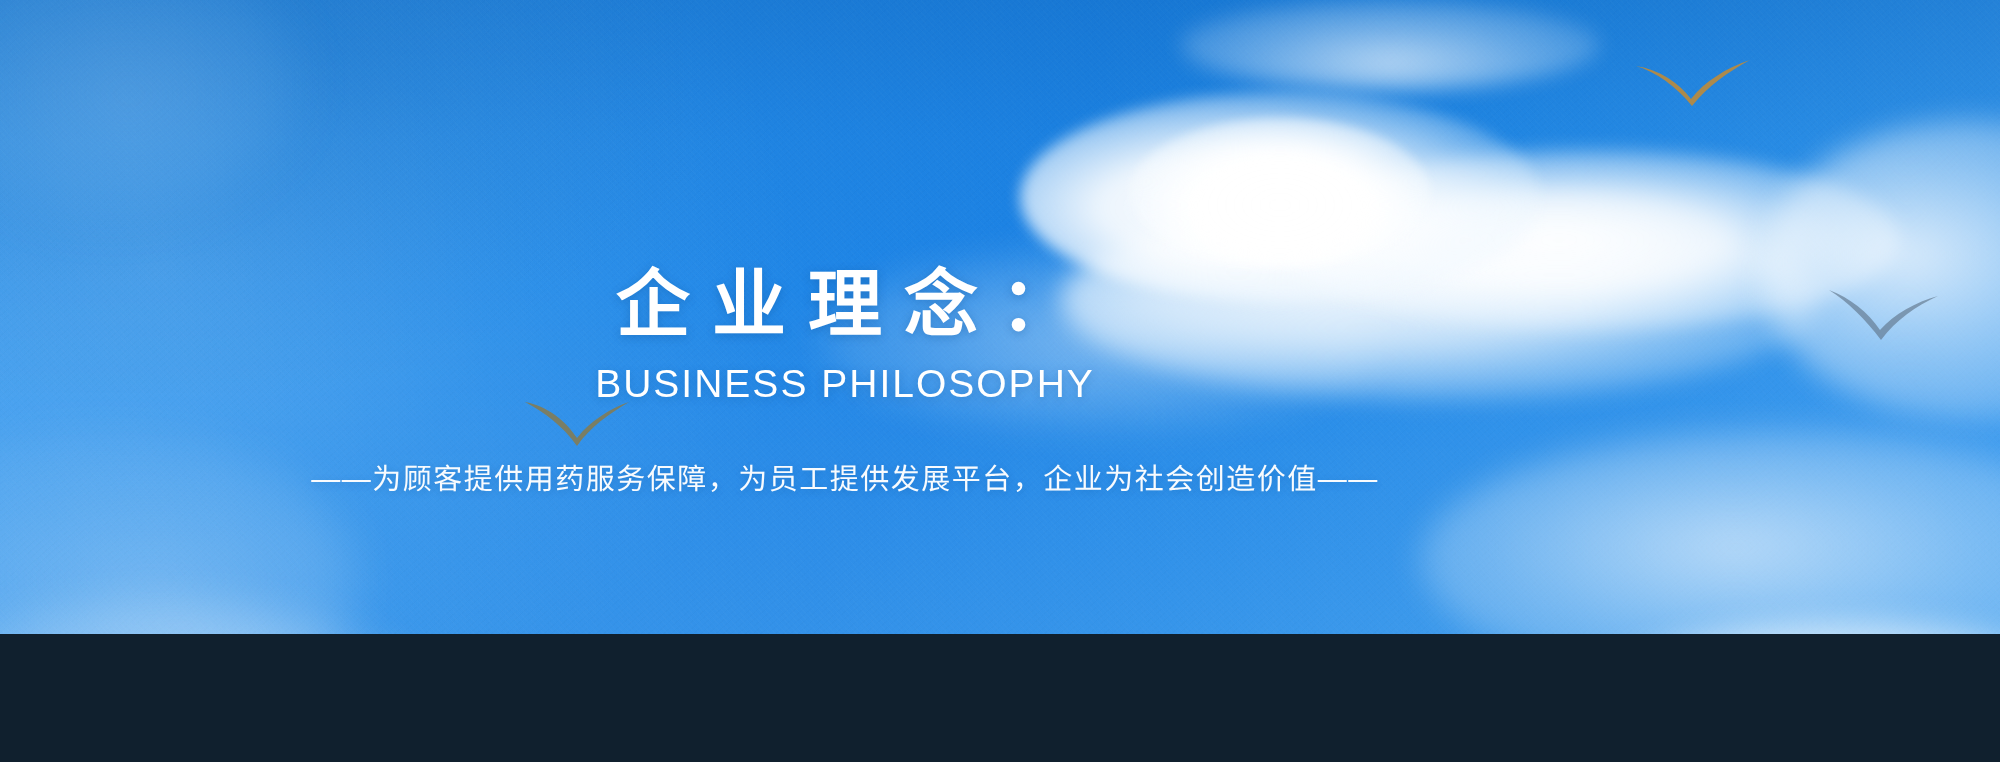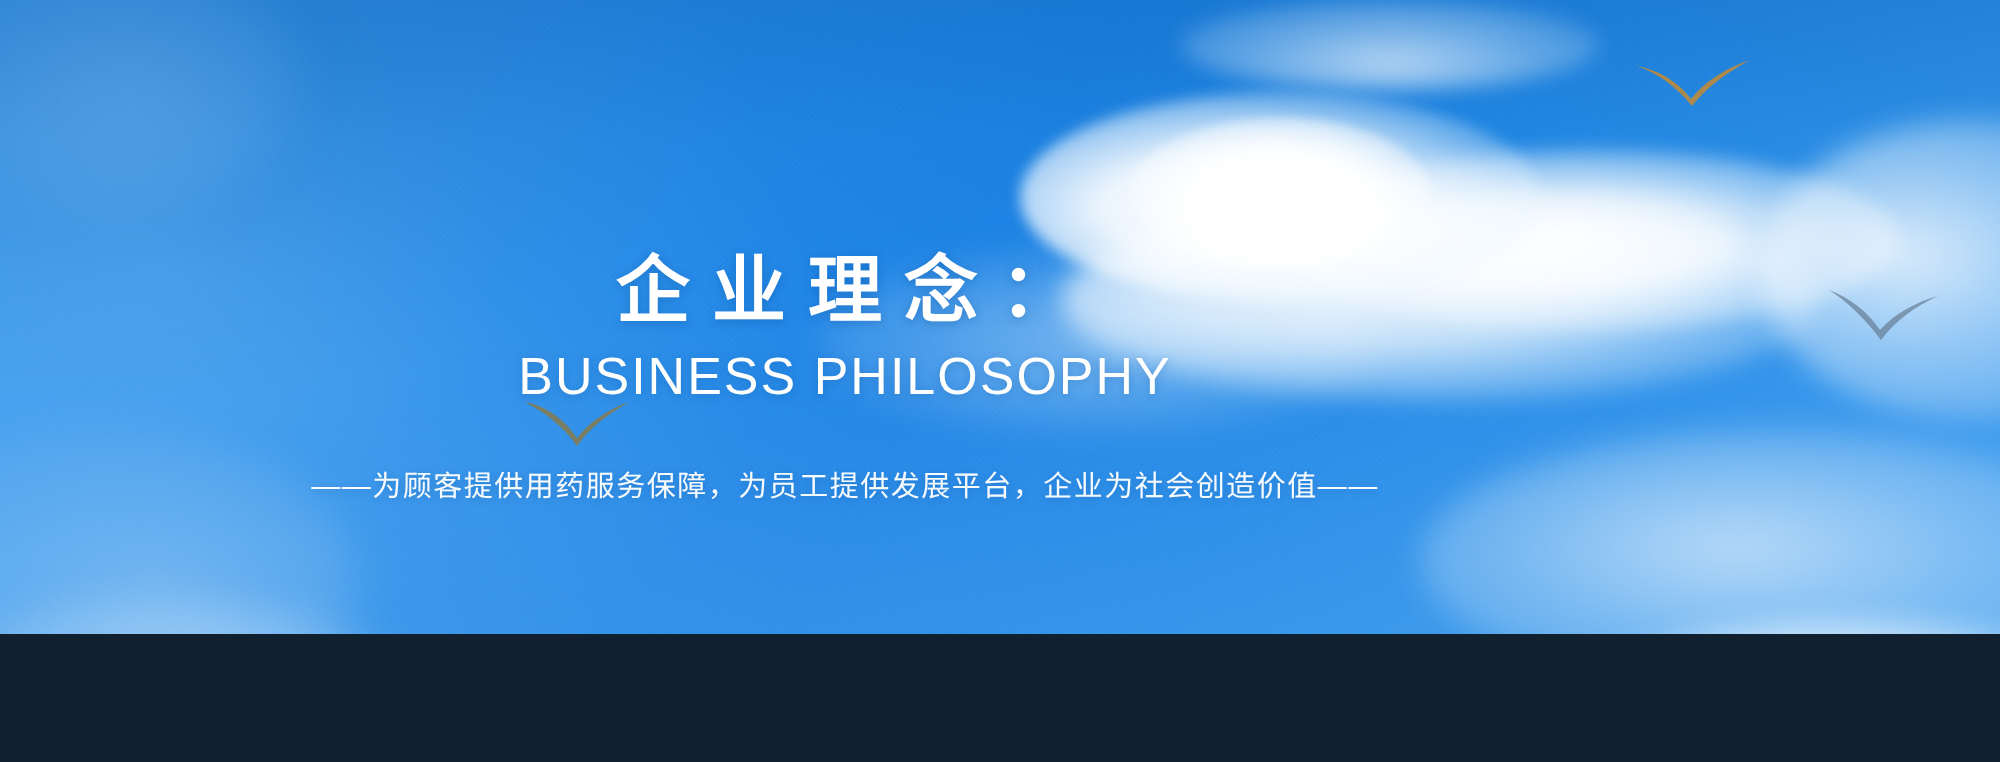--- a/index.html
+++ b/index.html
@@ -250,21 +250,21 @@
     font-weight: 700;
     letter-spacing: 22px;
     text-indent: 22px;
     margin: 0 0 22px 0;
     text-shadow: 0 2px 10px rgba(10, 70, 135, 0.30);
     white-space: nowrap;
   }
 
   .headline-en {
     color: #ffffff;
-    font-size: 52px;
+    font-size: 39px;
     line-height: 1;
     font-weight: 400;
     letter-spacing: 2.0px;
     margin: 0 0 62px 0;
     text-shadow: 0 2px 9px rgba(10, 70, 135, 0.26);
     white-space: nowrap;
   }
 
   .slogan {
     color: #ffffff;
@@ -277,21 +277,21 @@
     white-space: nowrap;
   }
   .slogan .gap { display: inline-block; width: 38px; }
 
   .tagline {
     color: #ffffff;
     font-size: 29px;
     line-height: 1;
     font-weight: 400;
     letter-spacing: 1.5px;
-    margin: 8px;
+    margin: 0;
     opacity: 0.97;
     text-shadow: 0 2px 8px rgba(10, 70, 135, 0.30);
     white-space: nowrap;
   }
 </style>
 </head>
 <body>
 
 <div id="banner">
 

